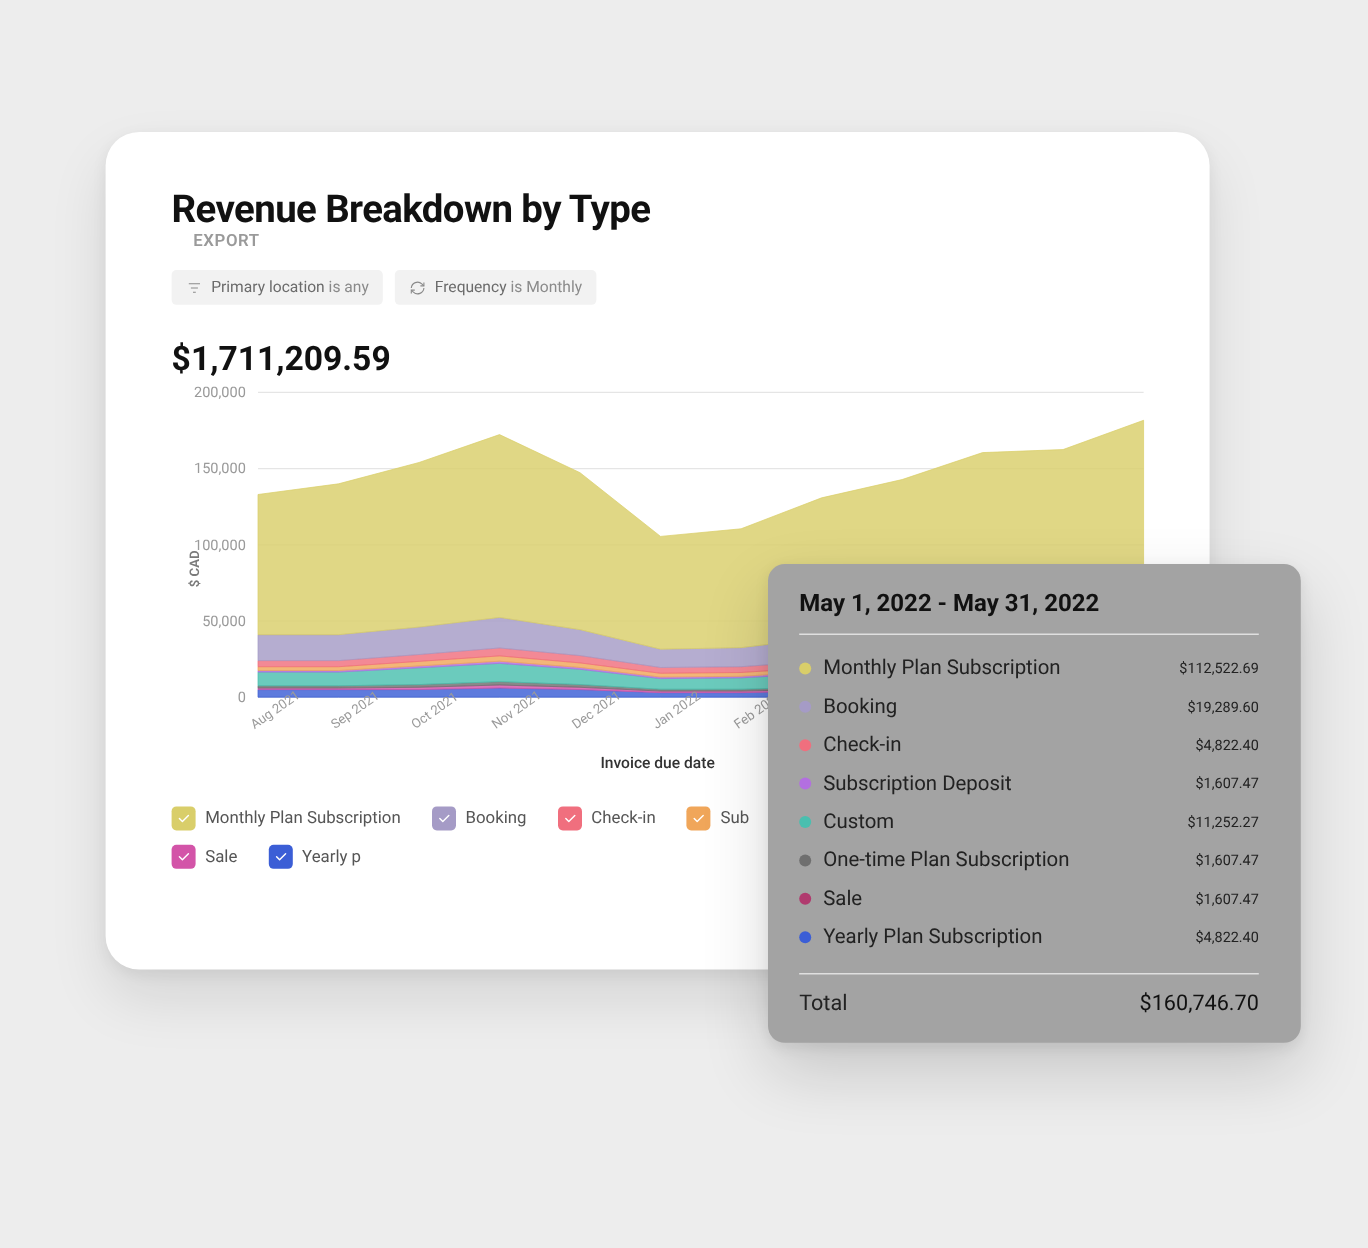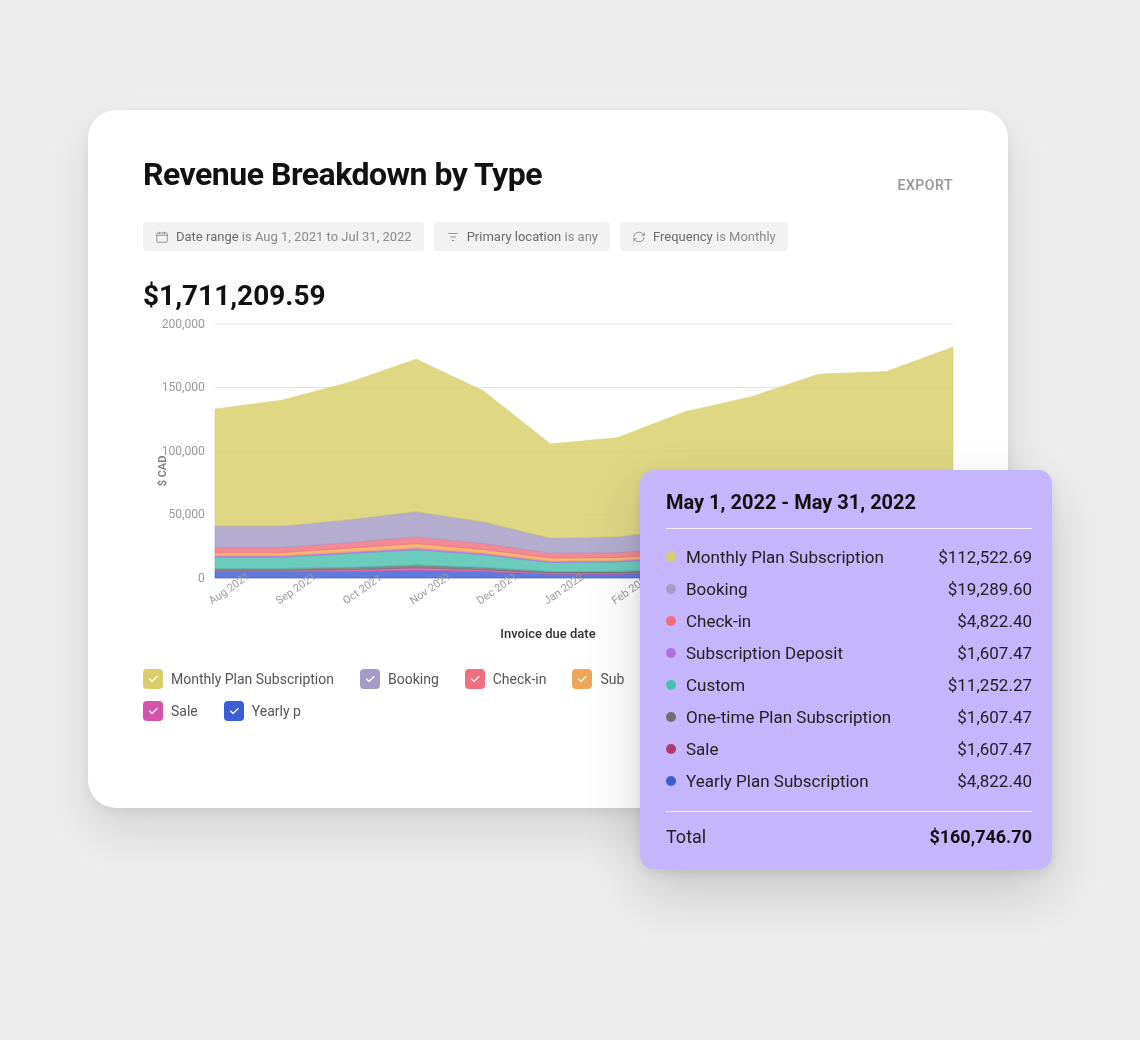--- a/index.html
+++ b/index.html
@@ -19,22 +19,23 @@
     width: 920px;
     height: 698px;
     background: #fff;
     border-radius: 28px;
     box-shadow: 0 24px 48px rgba(0,0,0,0.10), 0 4px 12px rgba(0,0,0,0.06);
     padding: 45px 55px 40px 55px;
   }
   .card-header {
     display: flex;
     justify-content: space-between;
-    align-items: flex-end;
-    margin-bottom: 29px;
+    align-items: flex-start;
+    margin-bottom: 16px;
+    flex-direction: column;
   }
   .title {
     font-size: 32px;
     font-weight: 700;
     letter-spacing: -0.5px;
     color: #111;
   }
   .export-btn {
     font-size: 14px;
     font-weight: 600;
@@ -132,70 +133,63 @@
     align-items:center;
     justify-content:center;
   }
   .legend-swatch svg { width:12px; height:12px; stroke:#fff; fill:none; stroke-width:2.4; stroke-linecap:round; stroke-linejoin:round; }
 
   
   .tooltip-card {
     position:absolute;
     left: 640px;
     top: 470px;
-    width: 412px;
-    background:#c4b5fd;
+    width: 444px;
+    background:#a3a3a3;
     border-radius:14px;
     box-shadow: 0 24px 56px rgba(0,0,0,0.16), 0 4px 12px rgba(0,0,0,0.08);
-    padding: 20px 20px 22px 26px;
+    padding: 20px 35px 22px 26px;
   }
   .tooltip-title {
     font-size:20px;
     font-weight:700;
     color:#111;
     padding-bottom: 14px;
     border-bottom:1px solid #eee;
   }
   .tooltip-rows { padding: 12px 0 14px 0; border-bottom:1px solid #eee; }
   .tooltip-row {
     display:flex;
     align-items:center;
     justify-content:space-between;
     height: 32px;
   }
   .tooltip-left { display:flex; align-items:center; gap:10px; }
   .dot { width:10px; height:10px; border-radius:50%; }
   .tooltip-label { font-size:17px; color:#222; }
-  .tooltip-value { font-size:17px; color:#222; }
+  .tooltip-value { font-size:12px; color:#222; }
   .tooltip-total {
     display:flex;
     justify-content:space-between;
     padding-top: 14px;
     font-size:18px;
   }
   .tooltip-total .tl { color:#222; }
-  .tooltip-total .tv { font-weight:700; color:#111;margin-left:40px; }
+  .tooltip-total .tv { font-weight:400; color:#111;margin-left:40px; }
 </style>
 </head>
 <body>
 
 <div class="card">
   <div class="card-header">
     <div class="title">Revenue Breakdown by Type</div>
     <div class="export-btn">EXPORT</div>
   </div>
 
   <div class="filters">
-    <div class="filter-chip">
-      <svg viewBox="0 0 24 24">
-          <rect x="3" y="5" width="18" height="16" rx="2"></rect>
-          <path d="M3 9h18M8 3v4M16 3v4"></path>
-        </svg>
-      <span><span class="fl">Date range</span><span> is Aug 1, 2021 to Jul 31, 2022</span></span>
-    </div>
     <div class="filter-chip">
       <svg viewBox="0 0 24 24">
           <path d="M4 6h16M7 12h10M10 18h4"></path>
         </svg>
       <span><span class="fl">Primary location</span><span> is any</span></span>
     </div>
     <div class="filter-chip">
       <svg viewBox="0 0 24 24">
           <path d="M3 12a9 9 0 0 1 15-6l3 3M21 12a9 9 0 0 1-15 6l-3-3"></path>
           <path d="M21 4v5h-5M3 20v-5h5"></path>

